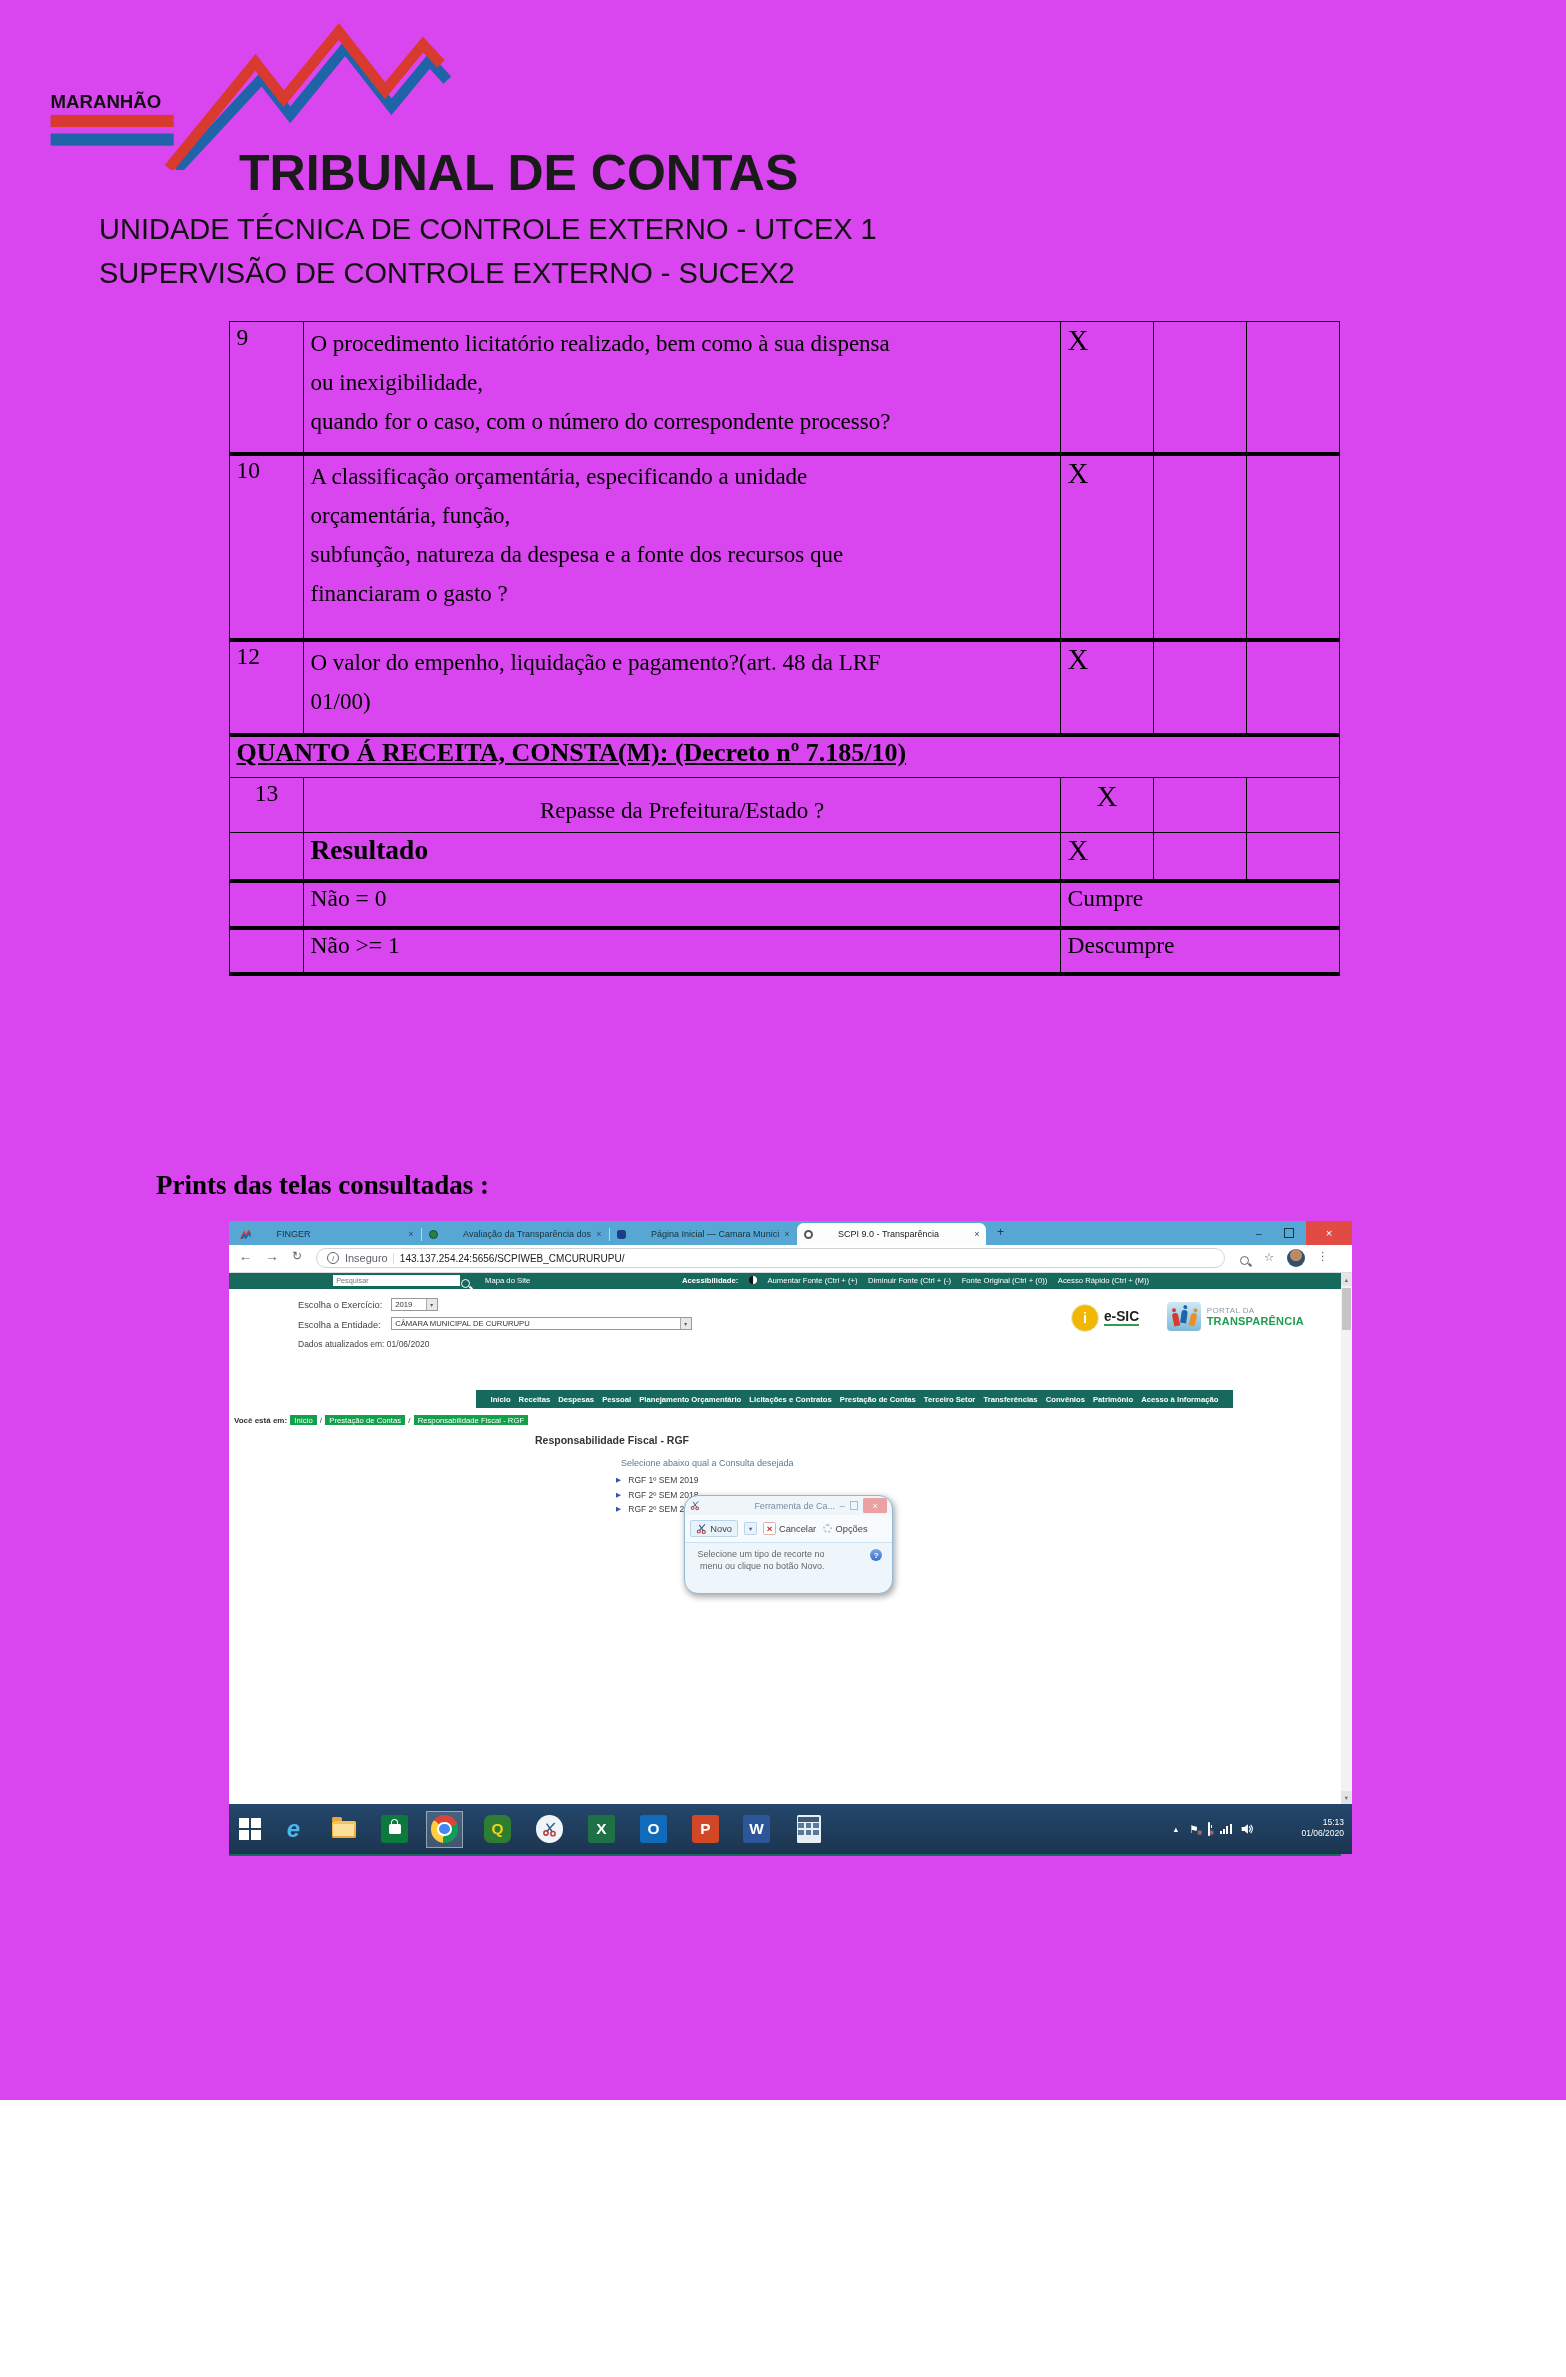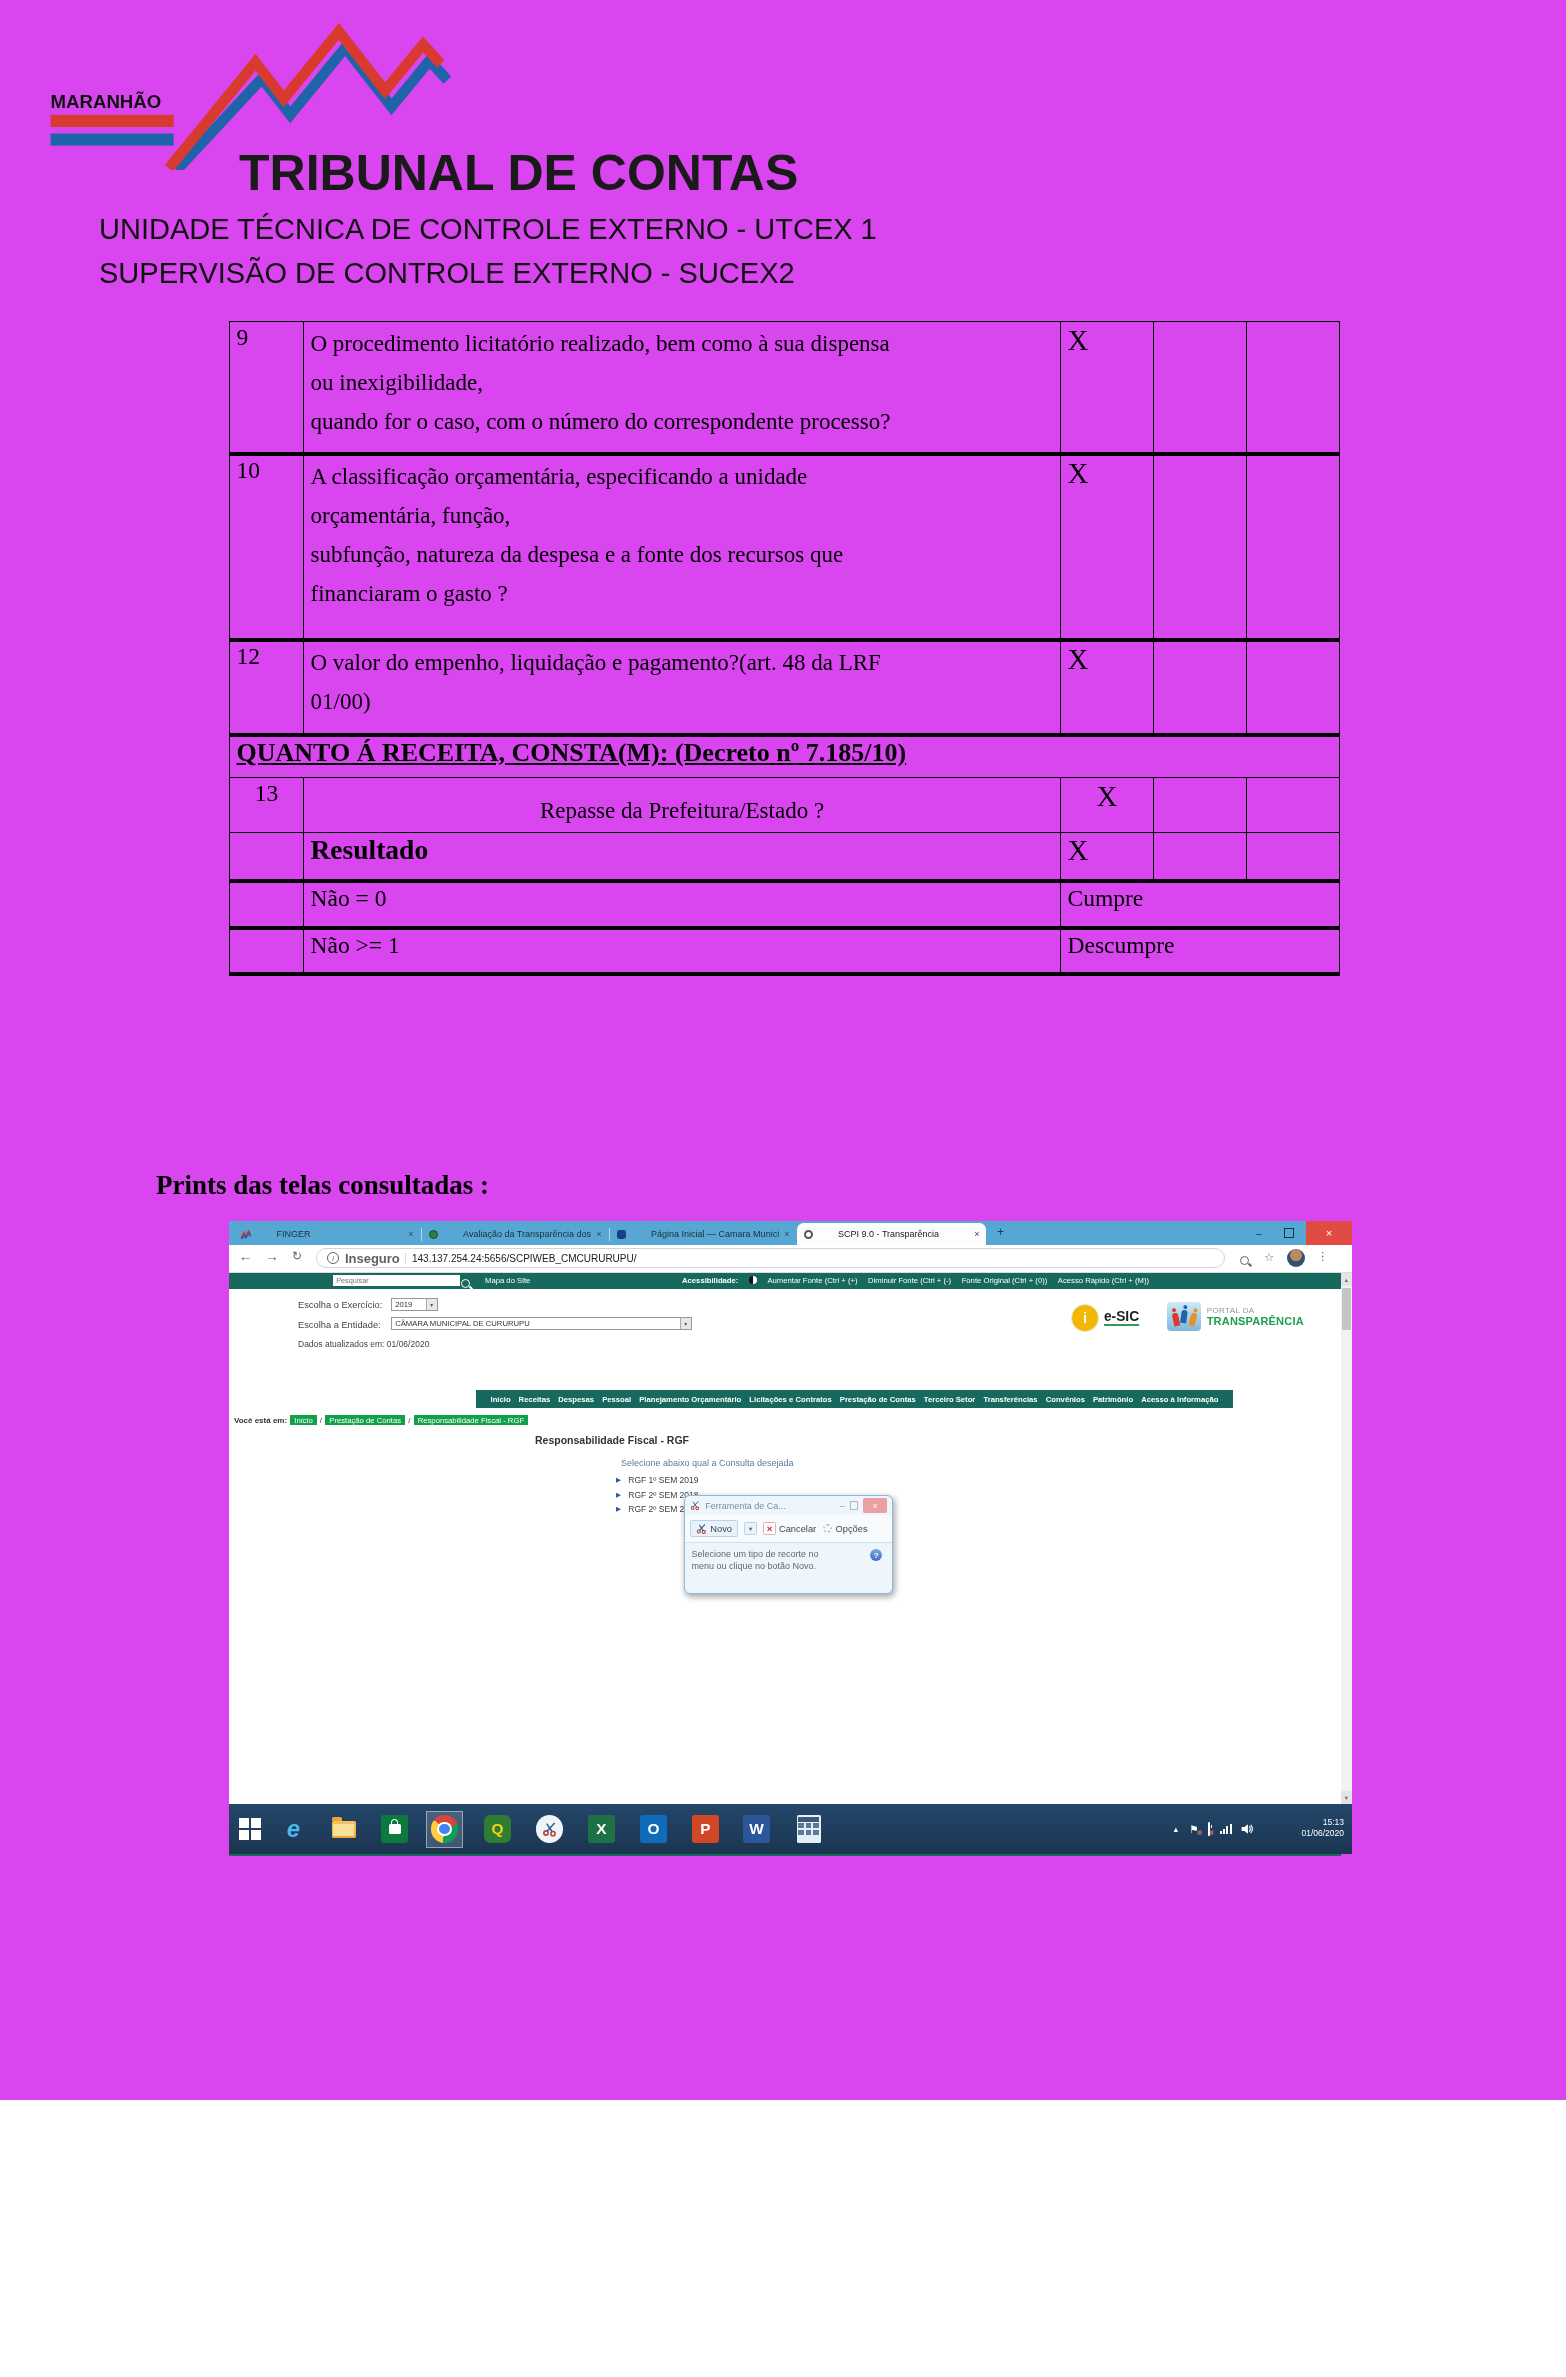--- a/index.html
+++ b/index.html
@@ -50,21 +50,21 @@
 
   
   .toolbar{position:absolute;left:0;top:24px;width:1123px;height:27.5px;background:#fff;
            border-bottom:0.8px solid #dadce0;box-sizing:border-box;}
   .navbtn{position:absolute;top:4px;font-size:13.8px;color:#5f6368;}
   .pill{position:absolute;left:87px;top:3.2px;width:909px;height:20px;border:0.8px solid #d0d4d8;
         border-radius:10.5px;background:#fff;display:flex;align-items:center;gap:5.7px;padding:0 9.7px;
         box-sizing:border-box;}
   .inf{width:10.5px;height:10.5px;border:1.2px solid #5f6368;border-radius:50%;font-size:7.3px;
        color:#5f6368;display:flex;align-items:center;justify-content:center;font-style:italic;}
-  .sec-label{font-size:13px;color:#5f6368;font-weight:bold;}
+  .sec-label{font-size:11px;color:#5f6368;}
   .pill .div{width:0.8px;height:11.3px;background:#dadce0;}
   .url{font-size:10px;color:#202124;}
   .mag{width:7.3px;height:7.3px;border:1.6px solid #5f6368;border-radius:50%;position:relative;
        display:inline-block;}
   .mag::after{content:"";position:absolute;width:1.6px;height:4px;background:#5f6368;
               right:-2.4px;bottom:-3.2px;transform:rotate(-45deg);}
   .mag.w{border-color:#fff;}.mag.w::after{background:#fff;}
   .star{position:absolute;top:5.7px;font-size:11.3px;color:#5f6368;}
   .avatar{position:absolute;top:4px;width:18px;height:18px;border-radius:50%;
           background:radial-gradient(circle at 50% 35%, #b98a63 0 38%, #31506e 42%);}
@@ -126,22 +126,22 @@
   
   .content{position:absolute;left:0;top:155px;width:1112px;height:377px;background:#fff;}
   .ctitle{position:absolute;left:306px;top:5.7px;font-size:10.5px;font-weight:bold;color:#333;}
   .csub{position:absolute;left:392px;top:30px;font-size:9px;color:#5d7a94;}
   .clink{position:absolute;left:387px;display:flex;align-items:center;gap:7.3px;}
   .clink .b{font-size:6.5px;color:#2f55b0;}
   .clink .t{font-size:8.5px;color:#3c3c3c;}
 
   
   .snip{position:absolute;left:455px;top:67px;width:209px;height:99px;background:#eef6fc;
-        border:1.6px solid #8db9dc;border-radius:6px;box-shadow:1.6px 2.4px 6.5px rgba(0,0,0,.35);
-        box-sizing:border-box;}
+        border:1.6px solid #8db9dc;border-radius:14px;box-shadow:1.6px 2.4px 6.5px rgba(0,0,0,.35);
+        box-sizing:border-box;text-align:right;}
   .snip .tbar{position:absolute;left:0;top:0;width:100%;height:19.4px;display:flex;
               align-items:center;gap:4.9px;padding:0 4.9px;box-sizing:border-box;}
   .snip .tttl{flex:1;font-size:9px;color:#7a8da0;white-space:nowrap;overflow:hidden;}
   .snip .min{font-size:9px;color:#8a9bab;}
   .snip .mx{width:6.5px;height:6.5px;border:1.2px solid #aabccc;}
   .snip .cl{width:24px;height:14.6px;background:#e9a1a1;border-radius:1.6px;color:#fff;font-size:9px;
             display:flex;align-items:center;justify-content:center;}
   .snip .tools{position:absolute;left:0;top:19.4px;width:100%;height:27.5px;background:#f7fbfe;
                border-bottom:0.8px solid #cfe0ee;display:flex;align-items:center;gap:6.5px;
                padding:0 4.9px;box-sizing:border-box;}

